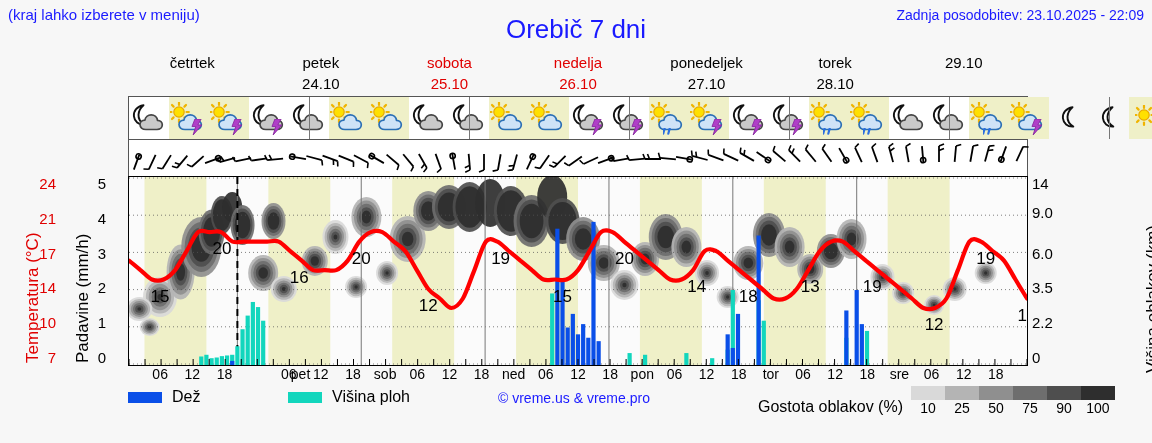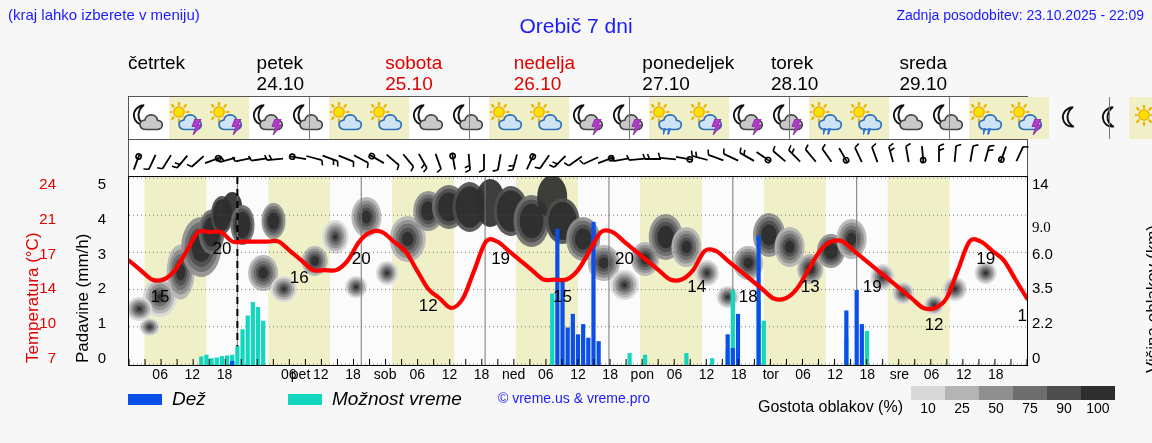--- a/index.html
+++ b/index.html
@@ -7,26 +7,26 @@
     width:1152px;height:443px;
     background:#f7f7f7;
     font-family:"Liberation Sans", sans-serif;
     position:relative;
     overflow:hidden;
   }
   .abs{position:absolute;}
 
   
   #subtitle-left{left:8px;top:6px;font-size:15px;color:#1a1aff;white-space:nowrap;}
-  #page-title{left:0;top:14px;width:1152px;text-align:center;font-size:21px;color:#1a1aff;}
+  #page-title{left:0;top:14px;width:1152px;text-align:center;font-size:26px;color:#1a1aff;}
   #update-right{right:8px;top:7px;font-size:14px;color:#1a1aff;white-space:nowrap;}
 
   
   #day-headers{left:128px;top:52px;width:900px;height:44px;display:flex;}
-  .day-head{flex:1 1 0;font-size:19px;line-height:21px;color:#000;}
+  .day-head{flex:1 1 0;text-align:center;font-size:15px;line-height:21px;color:#000;}
   .day-head.weekend{color:#e00000;}
 
   
   #icon-strip{left:128px;top:96px;width:900px;height:44px;border:1px solid #555;box-sizing:border-box;background:#fff;display:flex;}
   #barb-strip{left:128px;top:140px;width:900px;height:36px;border-left:1px solid #555;border-right:1px solid #555;box-sizing:border-box;background:#fff;display:flex;}
   .icon-cell{flex:1 1 0;position:relative;box-sizing:border-box;display:flex;align-items:center;justify-content:center;}
   .icon-cell.band{background:#eff0c8;}
   .day-sep{position:absolute;top:0;bottom:0;width:0;border-left:1px solid #777;}
 
   
@@ -54,21 +54,21 @@
   #cloud-ticks div{left:0;text-align:left;width:40px;}
 
   
   #x-labels{left:128px;top:366px;width:900px;height:18px;}
   #x-labels div{position:absolute;font-size:14px;text-align:center;transform:translateX(-50%);white-space:nowrap;}
 
   
   #legend{left:128px;top:386px;width:1020px;height:40px;}
   .lg-item{position:absolute;display:flex;align-items:center;}
   .lg-swatch{width:34px;height:11px;margin-right:10px;}
-  .lg-label{font-size:19px;color:#000;white-space:nowrap;font-style:italic;}
+  .lg-label{font-size:16px;color:#000;white-space:nowrap;}
   #copyright{position:absolute;left:370px;top:4px;font-size:14px;color:#1a1aff;white-space:nowrap;}
   #cloud-legend{position:absolute;left:630px;top:0px;display:flex;align-items:flex-end;}
   #cloud-legend-title{font-size:16px;margin-right:8px;white-space:nowrap;}
   #cloud-scale{display:flex;flex-direction:column;}
   #cloud-scale-bars{display:flex;}
   #cloud-scale-bars i{display:block;width:34px;height:14px;}
   #cloud-scale-nums{display:flex;}
   #cloud-scale-nums i{display:block;width:34px;font-style:normal;font-size:14px;text-align:center;}
 </style>
 </head>
@@ -96,21 +96,20 @@
     </div>
     <div class="day-head">
       <div>ponedeljek</div>
       <div>27.10</div>
     </div>
     <div class="day-head">
       <div>torek</div>
       <div>28.10</div>
     </div>
     <div class="day-head">
-      <div>sreda</div>
       <div>29.10</div>
     </div>
   </div>
 
 <div class="abs" id="icon-strip">
     <div class="icon-cell">
       <div style="position:relative;width:40px;height:36px;">
         <div style="position:absolute;left:1px;top:3px;"><svg width="20" height="26" viewBox="0 0 20 26">
             <path d="M13.5 2.2 C7 3.2 3.4 8.0 3.9 13.2 C4.4 18.4 8.6 22.0 14.3 21.6 C10.4 19.2 8.3 15.6 8.5 11.8 C8.7 8.0 10.6 4.6 13.5 2.2 Z" fill="#fff" stroke="#111" stroke-width="1.9" stroke-linejoin="round"></path>
           </svg></div>
@@ -930,21 +929,21 @@
 <div class="tickcol" id="prec-ticks">
     <div style="top: -1px;">5</div>
     <div style="top: 33.8px;">4</div>
     <div style="top: 68.6px;">3</div>
     <div style="top: 103.4px;">2</div>
     <div style="top: 138.2px;">1</div>
     <div style="top: 173px;">0</div>
   </div>
 <div class="tickcol" id="cloud-ticks">
     <div style="top: -1px;">14</div>
-    <div style="top: 43px; font-family: Liberation Serif, serif;">9.0</div>
+    <div style="top: 28px;">9.0</div>
     <div style="top: 68.6px;">6.0</div>
     <div style="top: 103.4px;">3.5</div>
     <div style="top: 138.2px;">2.2</div>
     <div style="top: 173px;">0</div>
   </div>
 
 <div class="abs" id="plot">
   <svg id="plot-svg" width="898" height="188" viewBox="0 0 898 188">
       <rect x="15.482758620689655" y="0" width="61.93103448275863" height="188" fill="#eff0c8"></rect>
       <rect x="139.3448275862069" y="0" width="61.93103448275863" height="188" fill="#eff0c8"></rect>
@@ -1316,21 +1315,21 @@
     <div style="left: 867.857px;">18</div>
   </div>
 
 <div class="abs" id="legend">
   <div class="lg-item" style="left:0px;top:2px;">
     <span class="lg-swatch" id="sw-rain" style="background: rgb(10, 79, 232);"></span>
     <span class="lg-label">Dež</span>
   </div>
   <div class="lg-item" style="left:160px;top:2px;">
     <span class="lg-swatch" id="sw-show" style="background: rgb(18, 214, 189);"></span>
-    <span class="lg-label">Možnost vreme</span>
+    <span class="lg-label">Višina ploh</span>
   </div>
   <div id="copyright">© vreme.us &amp; vreme.pro</div>
   <div id="cloud-legend">
     <div id="cloud-legend-title">Gostota oblakov (%)</div>
     <div id="cloud-scale">
       <div id="cloud-scale-bars">
           <i style="background: rgb(217, 217, 217);"></i>
           <i style="background: rgb(180, 180, 180);"></i>
           <i style="background: rgb(143, 143, 143);"></i>
           <i style="background: rgb(110, 110, 110);"></i>

